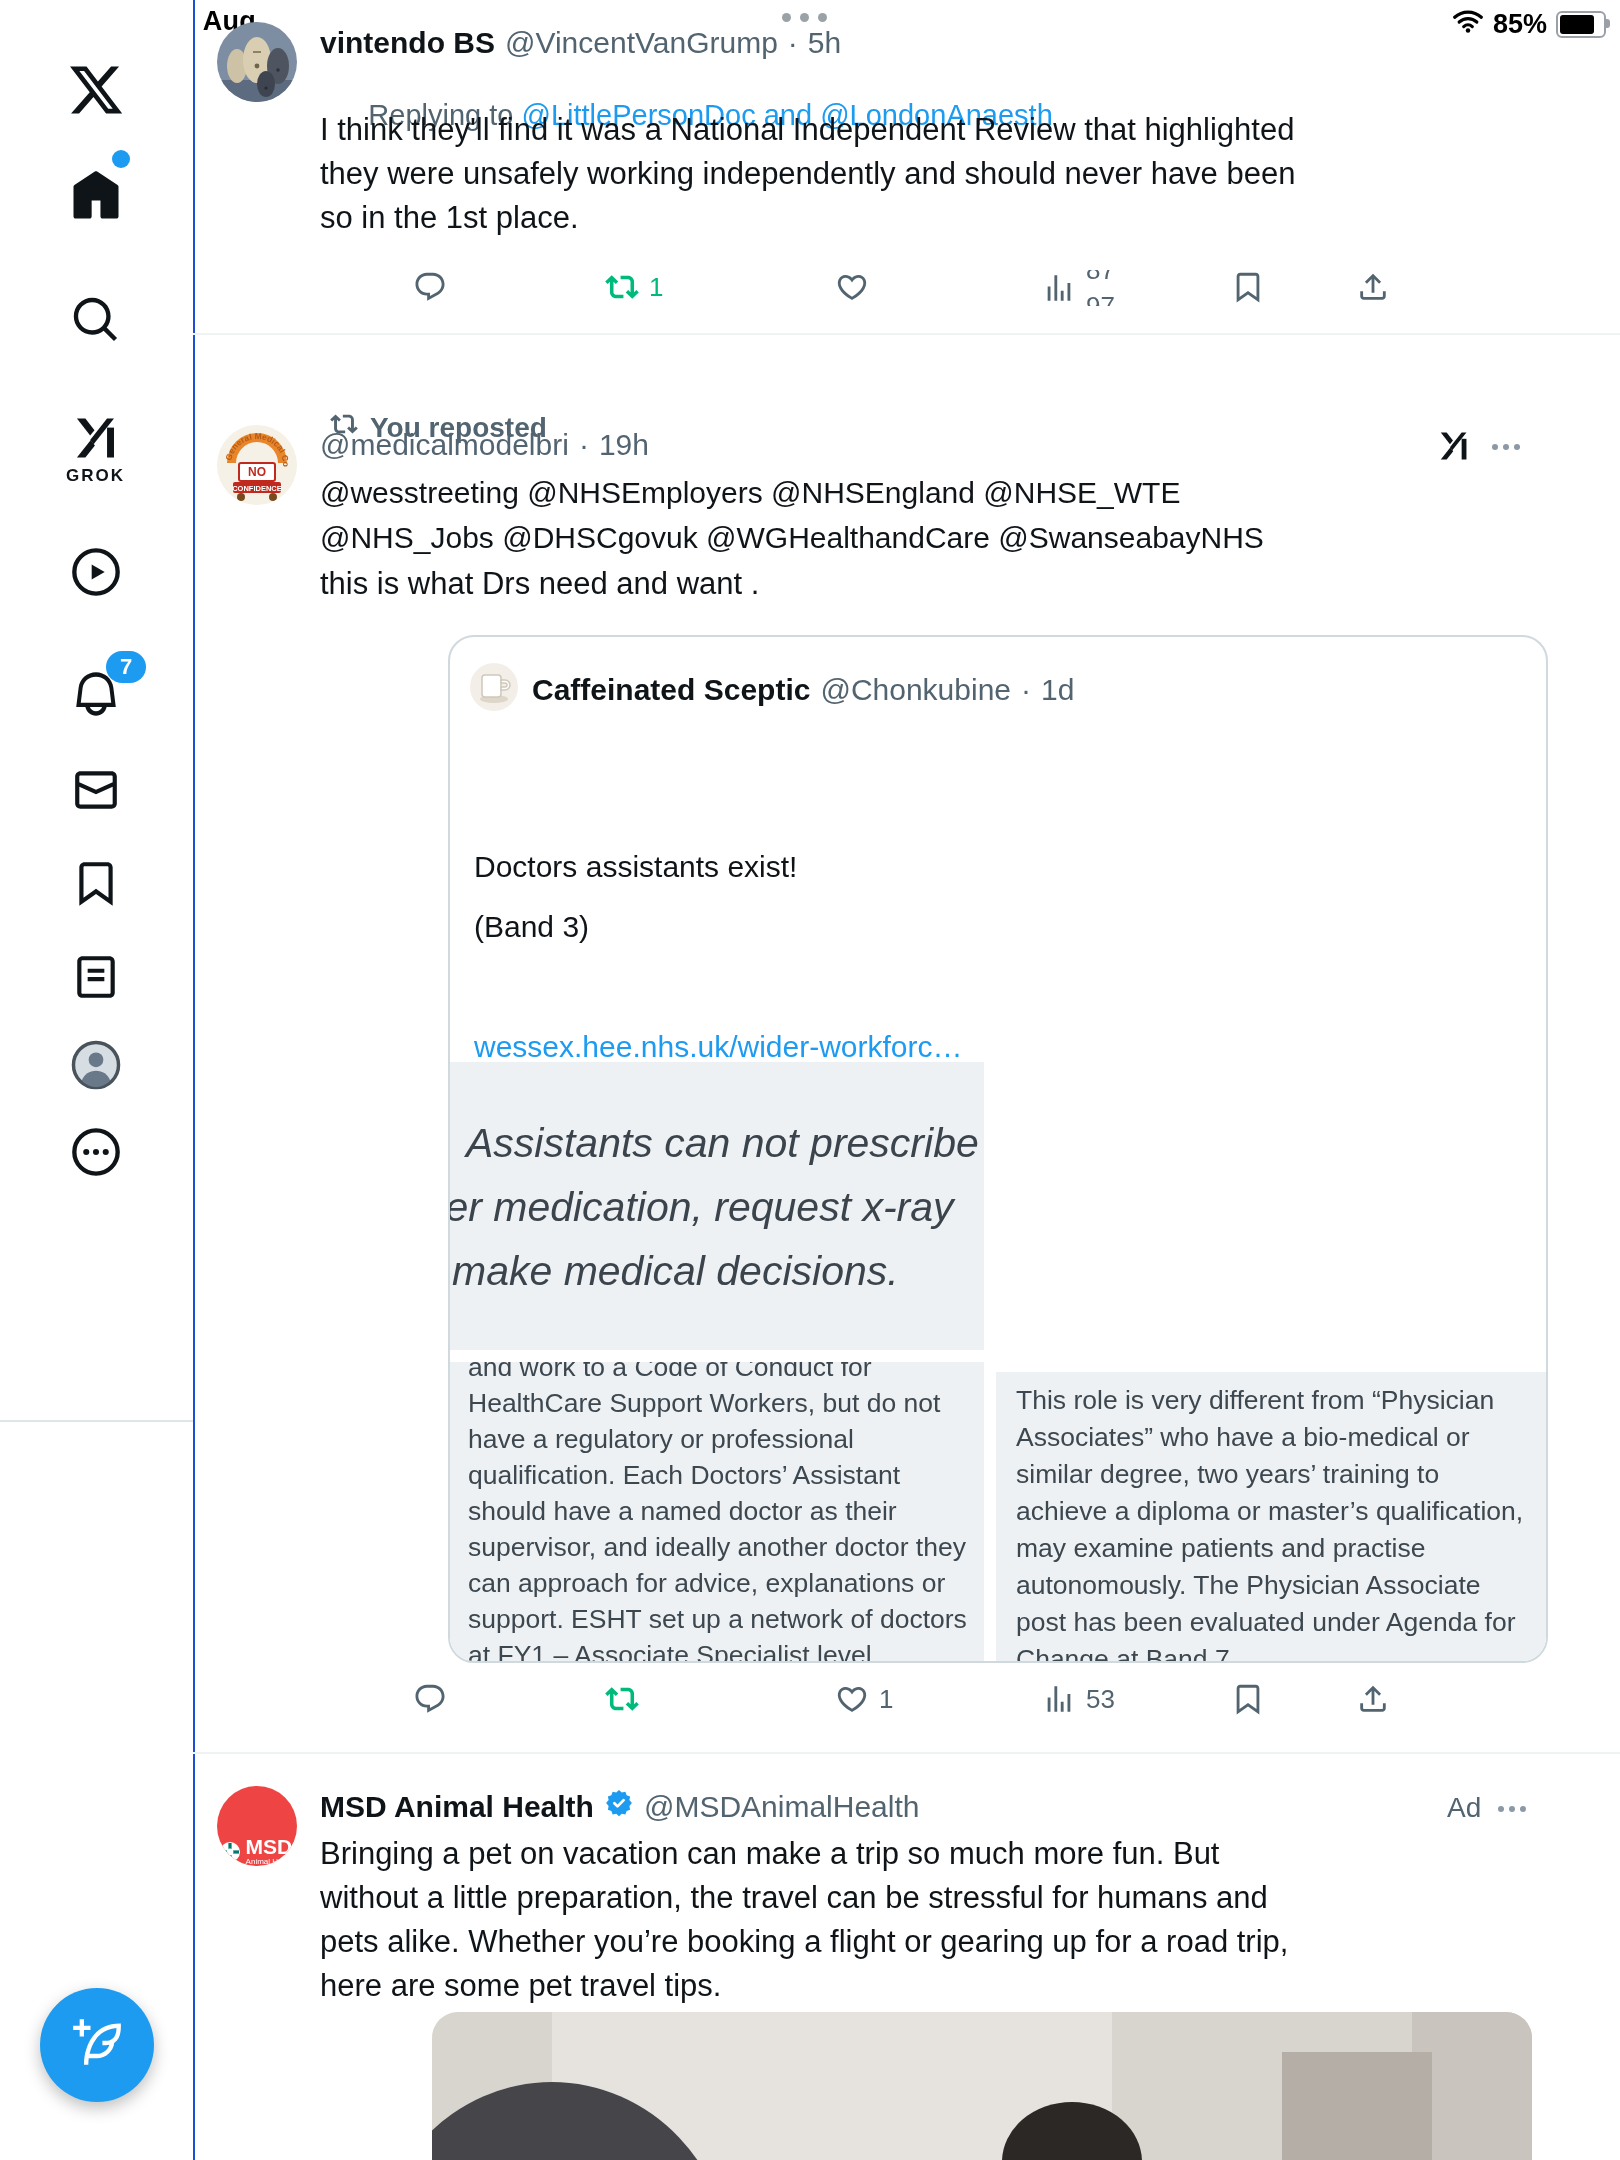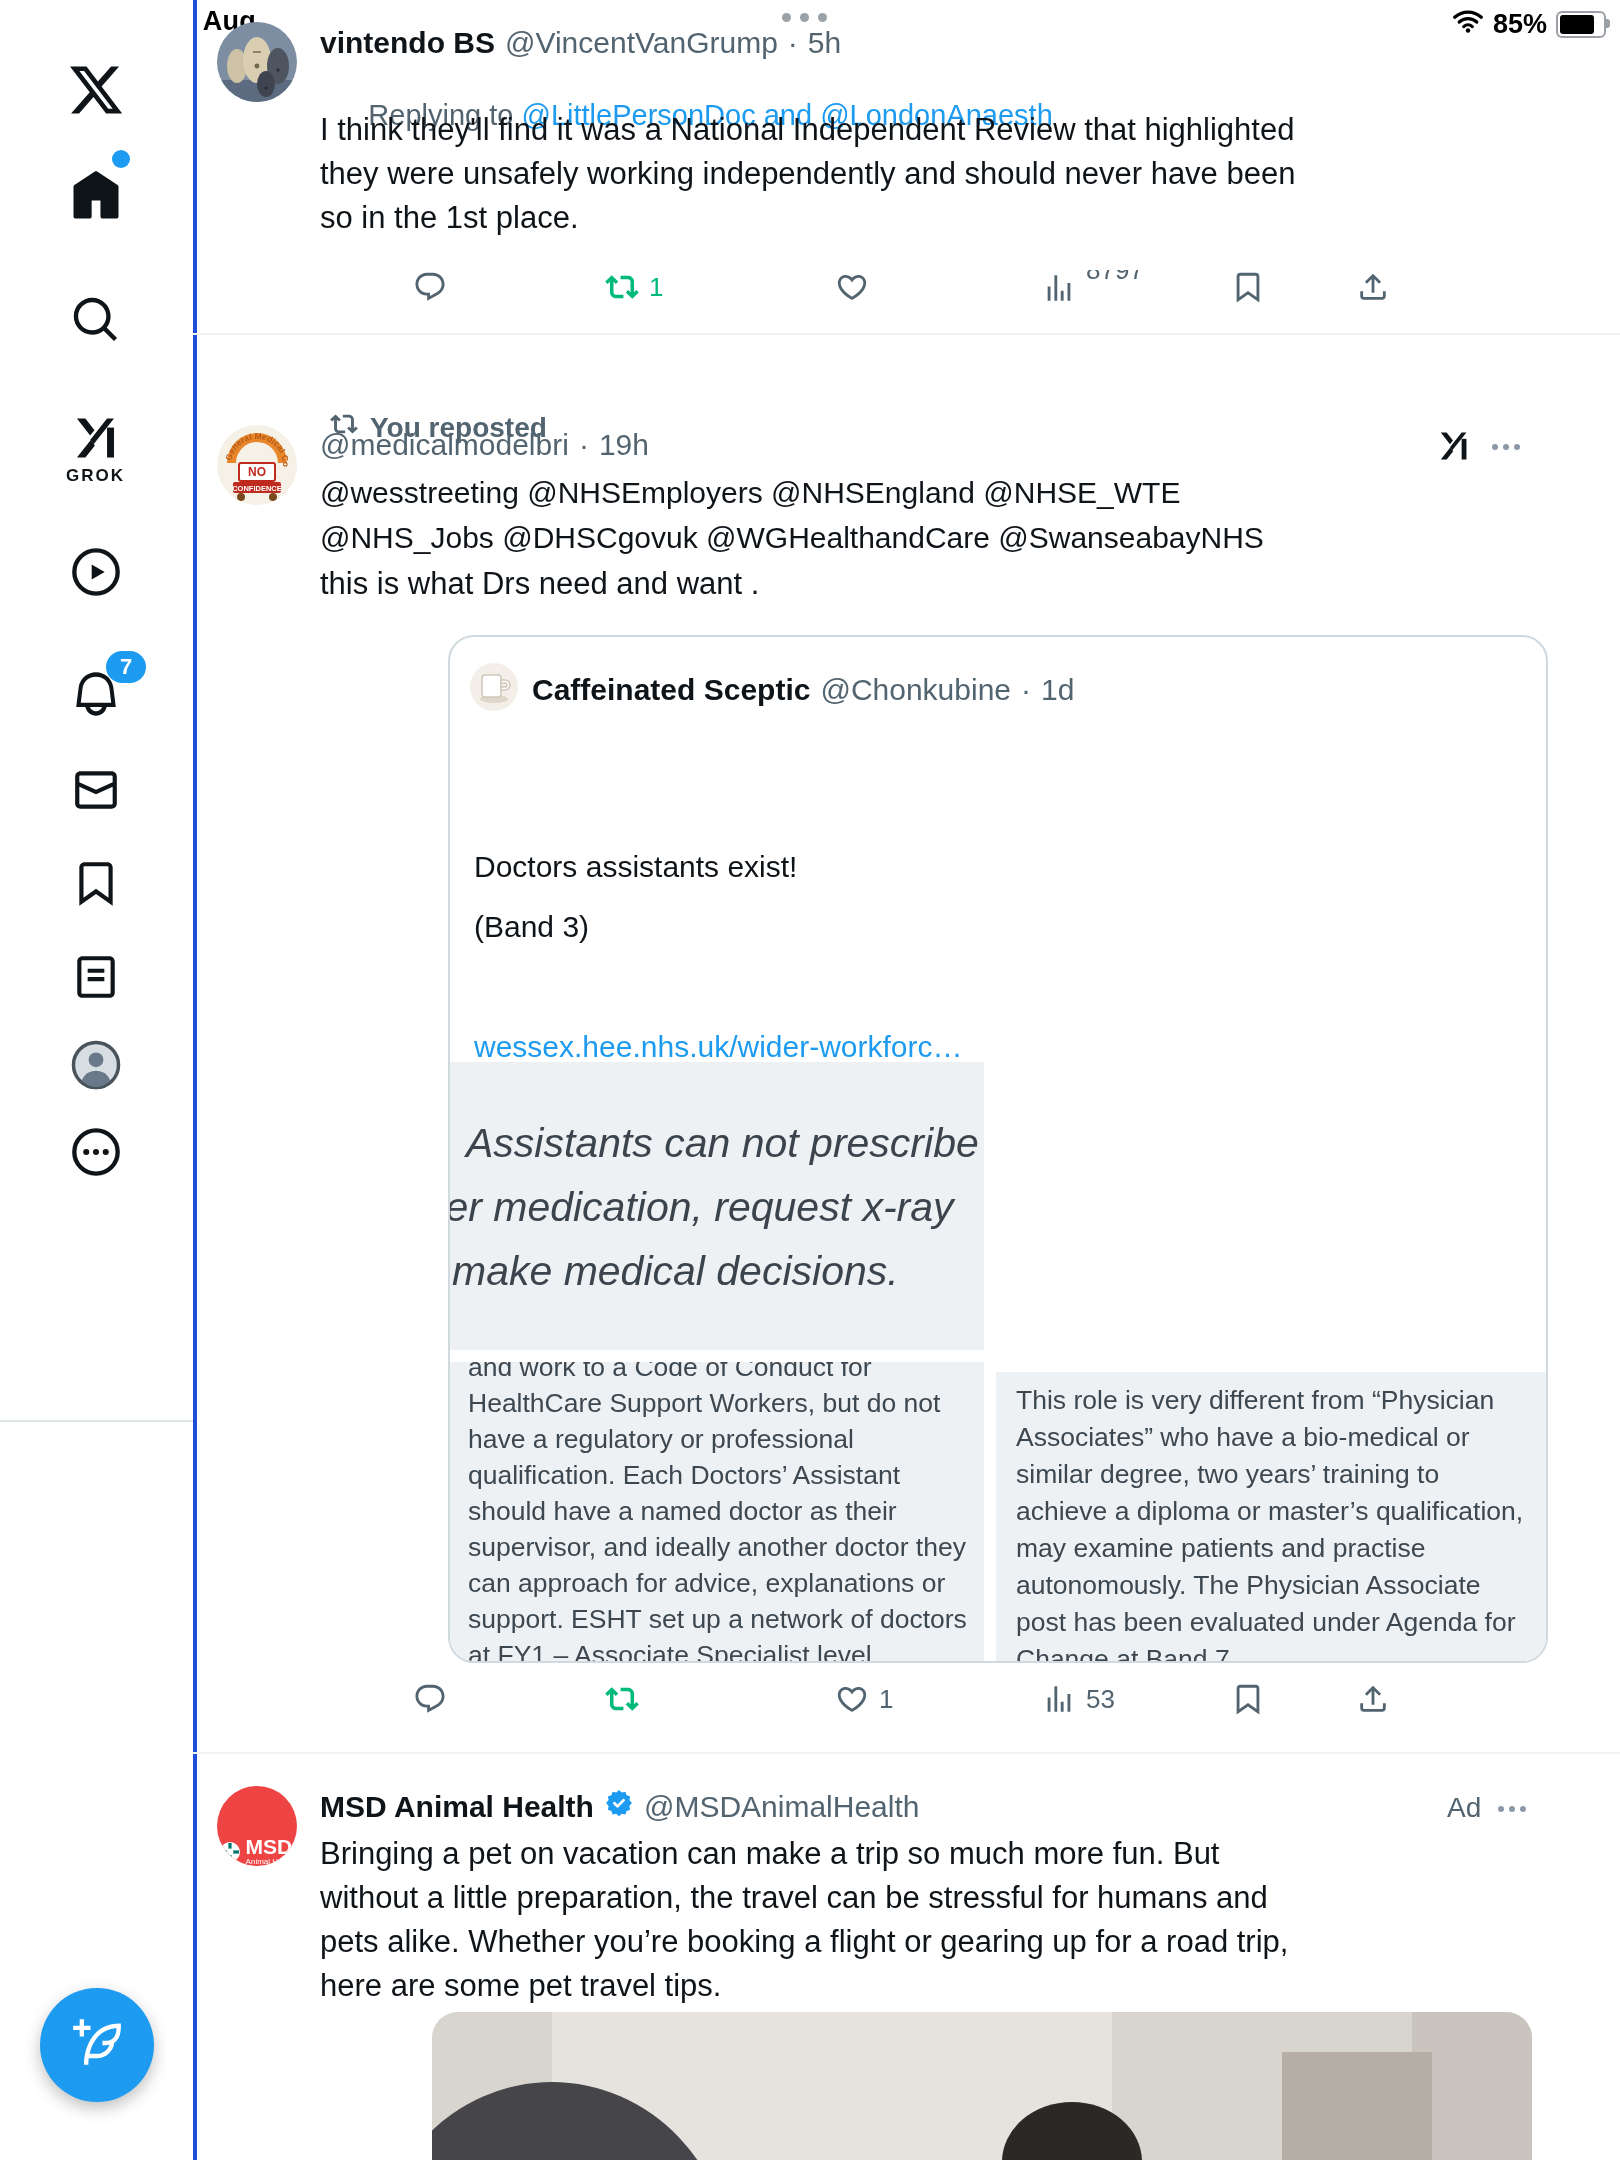--- a/index.html
+++ b/index.html
@@ -10,21 +10,21 @@
   .status-left{position:absolute;left:18px;top:6px;font-size:27px;font-weight:700;color:#000;letter-spacing:.3px;}
   .status-left .date{margin-left:22px;font-weight:700;}
   .status-right{position:absolute;right:14px;top:8px;display:flex;align-items:center;gap:9px;
                 font-size:27px;font-weight:600;color:#000;}
   .mt-dots{position:absolute;left:782px;top:13px;display:flex;gap:9px;}
   .mt-dots span{width:9px;height:9px;border-radius:50%;background:#9aa2a8;}
   .battery{position:relative;width:46px;height:23px;border:2px solid #9aa0a6;border-radius:6px;}
   .battery .fill{position:absolute;left:2px;top:2px;bottom:2px;width:34px;background:#000;border-radius:3px;}
   .battery .nub{position:absolute;right:-6px;top:6px;width:4px;height:9px;background:#9aa0a6;border-radius:0 3px 3px 0;}
   
-  .sidebar{position:absolute;left:0;top:0;width:193px;height:2160px;border-right:4px solid #1d4ed8;background:#fff;}
+  .sidebar{position:absolute;left:0;top:0;width:193px;height:2160px;border-right:2px solid #1d4ed8;background:#fff;}
   .nav{position:absolute;left:0;width:191px;display:flex;justify-content:center;cursor:pointer;}
   .nav svg{display:block;}
   .sb-divider{position:absolute;left:0;top:1420px;width:193px;height:2px;background:#dfe6ea;}
   .grok-label{position:absolute;left:0;top:466px;width:191px;text-align:center;
               font-size:17px;font-weight:800;letter-spacing:2px;color:#0f1419;}
   .badge{position:absolute;left:106px;top:651px;min-width:24px;height:32px;padding:0 8px;border-radius:16px;
          background:#1d9bf0;color:#fff;font-size:22px;font-weight:700;display:flex;align-items:center;justify-content:center;}
   .home-dot{position:absolute;left:112px;top:150px;width:18px;height:18px;border-radius:50%;background:#1d9bf0;}
   .compose{position:absolute;left:40px;top:1988px;width:114px;height:114px;border-radius:50%;background:#1d9bf0;
            display:flex;align-items:center;justify-content:center;box-shadow:0 6px 16px rgba(0,0,0,.25);cursor:pointer;}
@@ -37,21 +37,21 @@
   .blue{color:#1d9bf0;}
   .body-text{position:absolute;left:320px;width:1230px;font-size:31px;line-height:44px;white-space:pre-line;color:#0f1419;}
   .replying{position:absolute;left:320px;font-size:29px;white-space:pre;}
   .more-dots{display:flex;gap:5px;align-items:center;}
   .more-dots span{width:6px;height:6px;border-radius:50%;background:#8b98a5;}
   
   .act{position:absolute;display:flex;align-items:center;gap:10px;color:#536471;font-size:26px;cursor:pointer;}
   .act svg{display:block;}
   .green{color:#00ba7c;}
   .odometer{height:36px;width:52px;overflow:hidden;}
-  .odometer .stack{display:flex;flex-direction:row;transform:translateY(-18px);}
+  .odometer .stack{display:flex;flex-direction:column;transform:translateY(-18px);}
   .odometer .stack span{height:36px;line-height:36px;}
   
   .repost-row{position:absolute;left:330px;top:381px;display:flex;align-items:center;gap:12px;
               color:#536471;font-weight:700;font-size:28px;margin-top:29px;}
   
   .qcard{position:absolute;left:432px;top:635px;width:1100px;height:1028px;border:2px solid #cfd9de;
          border-radius:26px;box-sizing:border-box;overflow:hidden;background:#fff;margin-left:16px;}
   .q-name-row{position:absolute;left:82px;top:36px;display:flex;align-items:center;gap:10px;font-size:30px;white-space:nowrap;}
   .q-avatar{position:absolute;left:20px;top:26px;width:48px;height:48px;border-radius:50%;overflow:hidden;}
   .q-replying{position:absolute;left:24px;top:94px;font-size:29px;white-space:pre;}

